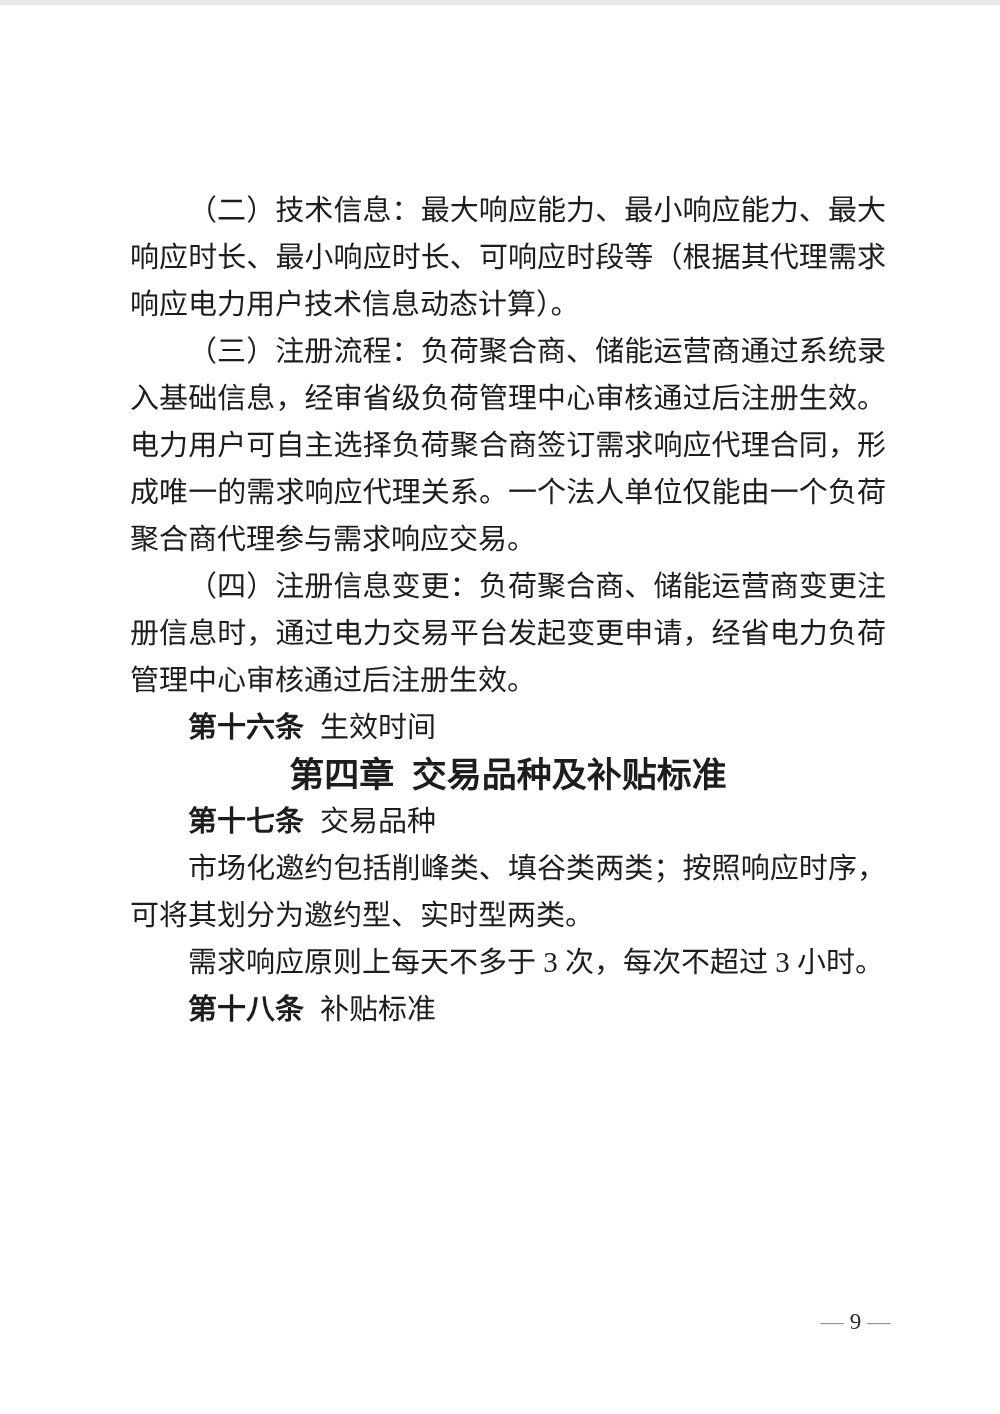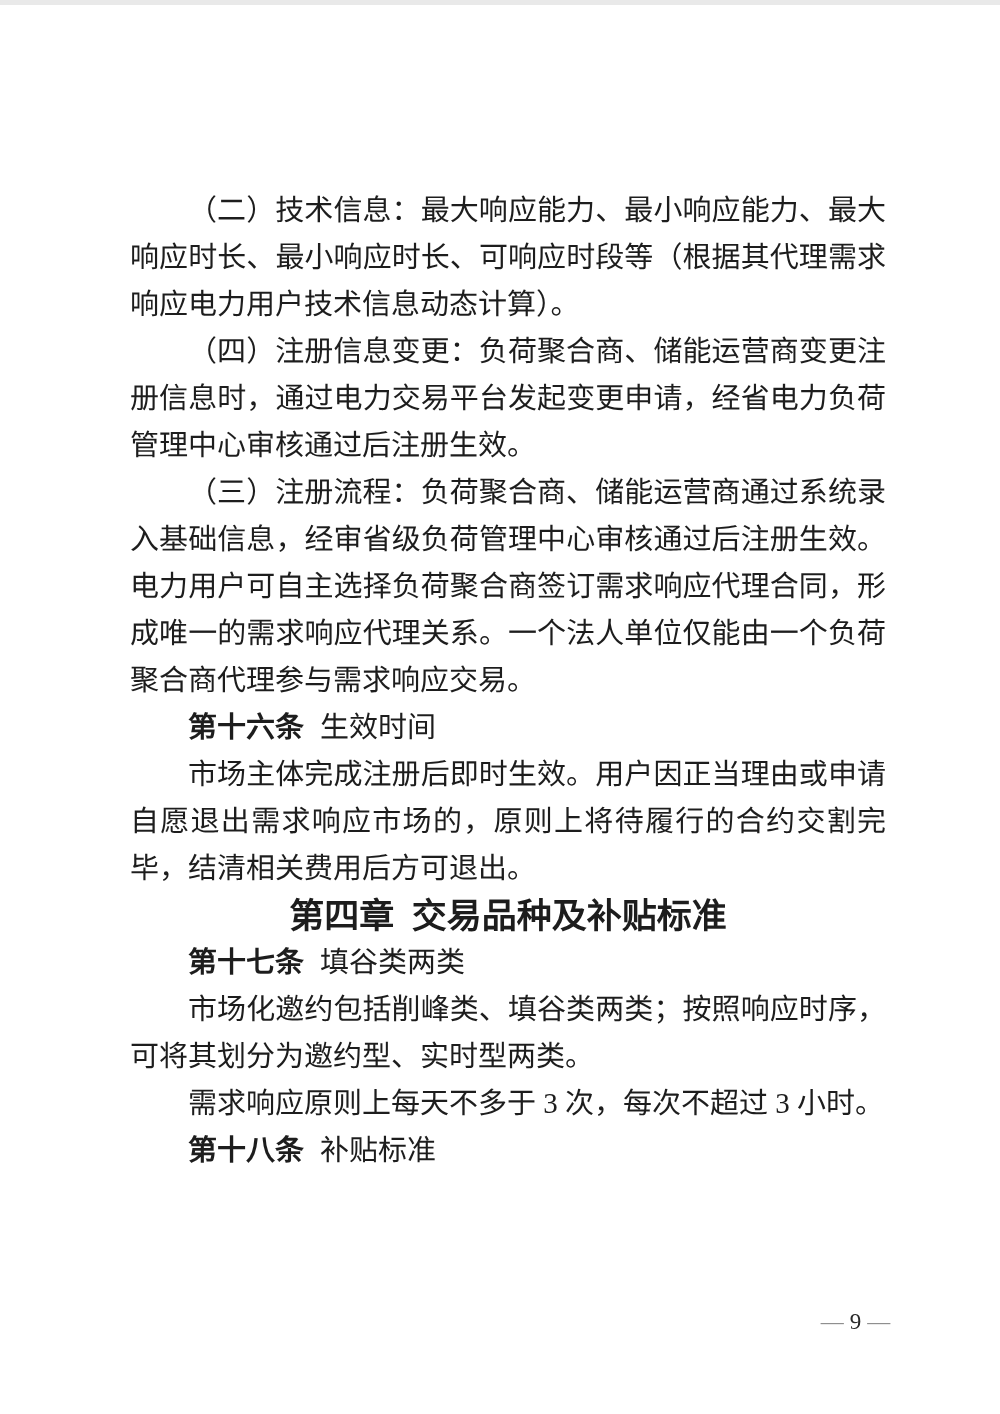--- a/index.html
+++ b/index.html
@@ -76,36 +76,35 @@
 </style>
 </head>
 <body>
 
 <div class="page">
 
   <div class="content">
 
     <p class="para">（二）技术信息：最大响应能力、最小响应能力、最大响应时长、最小响应时长、可响应时段等（根据其代理需求响应电力用户技术信息动态计算）。</p>
 
+    <p class="para">（三）注册流程：负荷聚合商、储能运营商通过系统录入基础信息，经审省级负荷管理中心审核通过后注册生效。电力用户可自主选择负荷聚合商签订需求响应代理合同，形成唯一的需求响应代理关系。一个法人单位仅能由一个负荷聚合商代理参与需求响应交易。</p>
+
     <p class="para">（四）注册信息变更：负荷聚合商、储能运营商变更注册信息时，通过电力交易平台发起变更申请，经省电力负荷管理中心审核通过后注册生效。</p>
-
-    <p class="para">（三）注册流程：负荷聚合商、储能运营商通过系统录入基础信息，经审省级负荷管理中心审核通过后注册生效。电力用户可自主选择负荷聚合商签订需求响应代理合同，形成唯一的需求响应代理关系。一个法人单位仅能由一个负荷聚合商代理参与需求响应交易。</p>
 
     <p class="article-heading">
       <span class="article-num">第十六条</span><span class="article-title">生效时间</span>
     </p>
 
-    <p class="para">市场主体完成注册后即时生效。用户因正当理由或申请自愿退出需求响应市场的，原则上将待履行的合约交割完毕，结清相关费用后方可退出。</p>
 
     <h2 class="chapter">
       <span>第四章</span><span class="chapter-title">交易品种及补贴标准</span>
     </h2>
 
     <p class="article-heading">
-      <span class="article-num">第十七条</span><span class="article-title">填谷类两类</span>
+      <span class="article-num">第十七条</span><span class="article-title">交易品种</span>
     </p>
 
     <p class="para">市场化邀约包括削峰类、填谷类两类；按照响应时序，可将其划分为邀约型、实时型两类。</p>
 
     <p class="para">需求响应原则上每天不多于 3 次，每次不超过 3 小时。</p>
 
     <p class="article-heading">
       <span class="article-num">第十八条</span><span class="article-title">补贴标准</span>
     </p>
 

